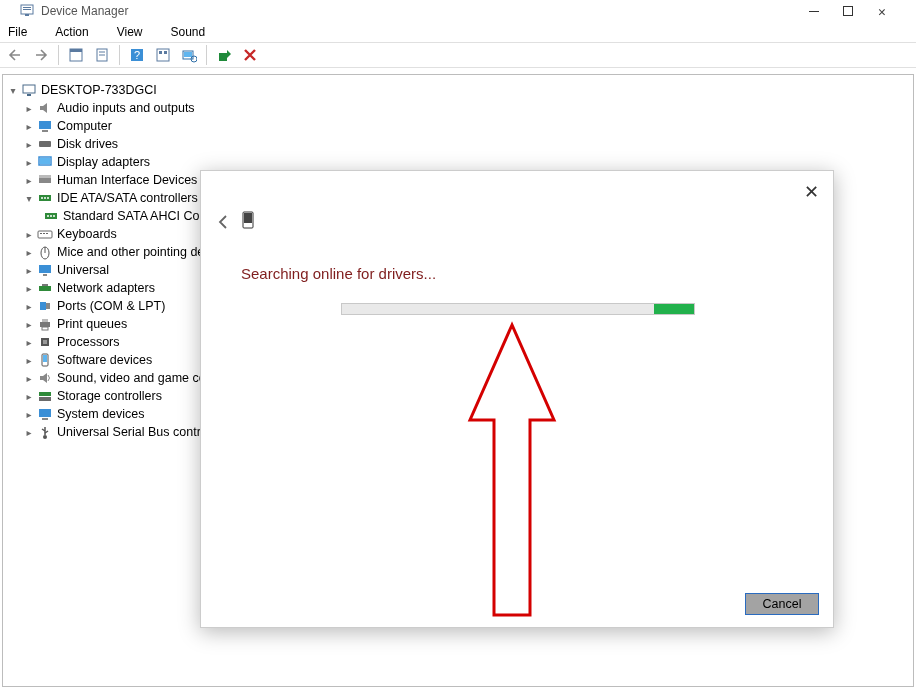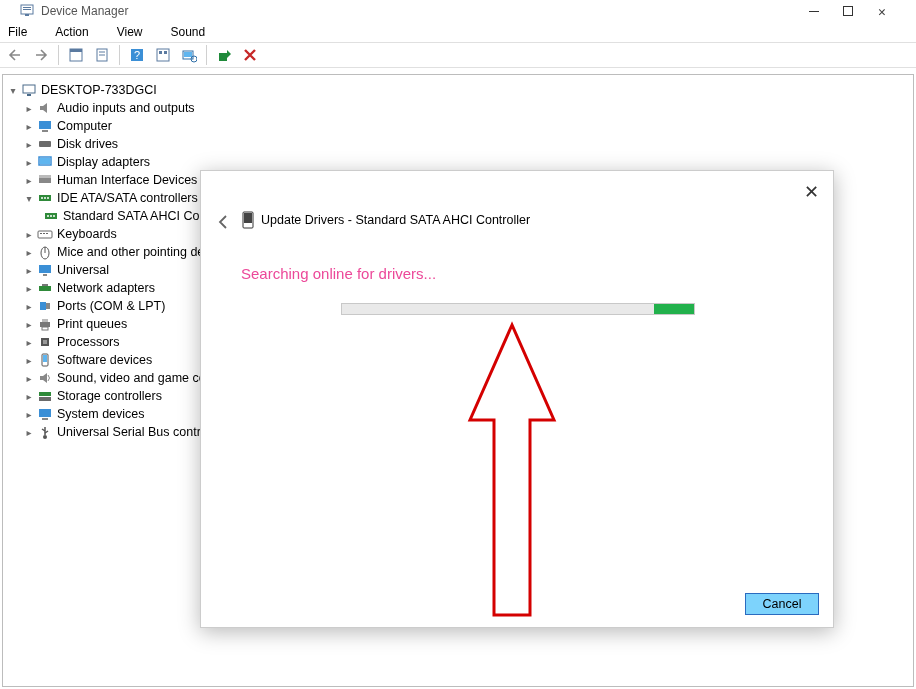--- a/index.html
+++ b/index.html
@@ -32,25 +32,25 @@
 .ind1 { padding-left: 16px; }
 .ind2 { padding-left: 36px; }
 
 
 .dialog { position: absolute; left: 200px; top: 170px; width: 634px; height: 458px; background: #fff; box-shadow: 0 4px 20px rgba(0,0,0,.28); border: 1px solid #ccc; }
 .dlg-head { height: 56px; position: relative; }
 .dlg-close { position: absolute; top: 10px; right: 14px; font-size: 18px; color: #333; }
 .dlg-back { position: absolute; left: 14px; top: 42px; color: #555; }
 .dlg-icon { position: absolute; left: 40px; top: 40px; }
 .dlg-title { position: absolute; left: 60px; top: 42px; font-size: 12.5px; color: #000; }
-.dlg-msg { position: absolute; left: 40px; top: 94px; font-size: 15px; color: #ec4899; }
+.dlg-msg { position: absolute; left: 40px; top: 94px; font-size: 15px; color: #7f1d1d; }
 .progress { position: absolute; left: 140px; top: 132px; width: 354px; height: 12px; border: 1px solid #c8c8c8; background: #e9e9e9; }
 .progress .bar { position: absolute; right: 0; top: 0; height: 100%; width: 40px; background: #22b14c; }
 .dlg-btns { position: absolute; right: 14px; bottom: 12px; }
-.cancel-btn { width: 74px; height: 22px; font-size: 12.5px; border: 1px solid #2a6bbf; background: #7dd3fc; color: #000; }
+.cancel-btn { width: 74px; height: 22px; font-size: 12.5px; border: 1px solid #2a6bbf; background: #a3a3a3; color: #000; }
 
 
 .arrow { position: absolute; left: 452px; top: 320px; pointer-events: none; }
 
 
 .ico { width: 16px; height: 16px; }
 </style>
 </head>
 <body>
 
@@ -379,21 +379,20 @@
       <svg width="18" height="18" viewBox="0 0 18 18">
           <path d="M11 3 L5 9 L11 15" stroke="#666" stroke-width="1.8" fill="none"></path>
         </svg>
     </div>
     <div class="dlg-icon">
       <svg width="14" height="18" viewBox="0 0 14 18">
           <rect x="2" y="1" width="10" height="16" rx="1" fill="none" stroke="#333"></rect>
           <rect x="3" y="2" width="8" height="10" fill="#444"></rect>
         </svg>
     </div>
-    <div class="dlg-title">Update Drivers - Standard SATA AHCI Controller</div>
   </div>
   <div class="dlg-msg">Searching online for drivers...</div>
   <div class="progress">
     <div class="bar"></div>
   </div>
   <div class="dlg-btns">
     <button class="cancel-btn">Cancel</button>
   </div>
 </div>
 

